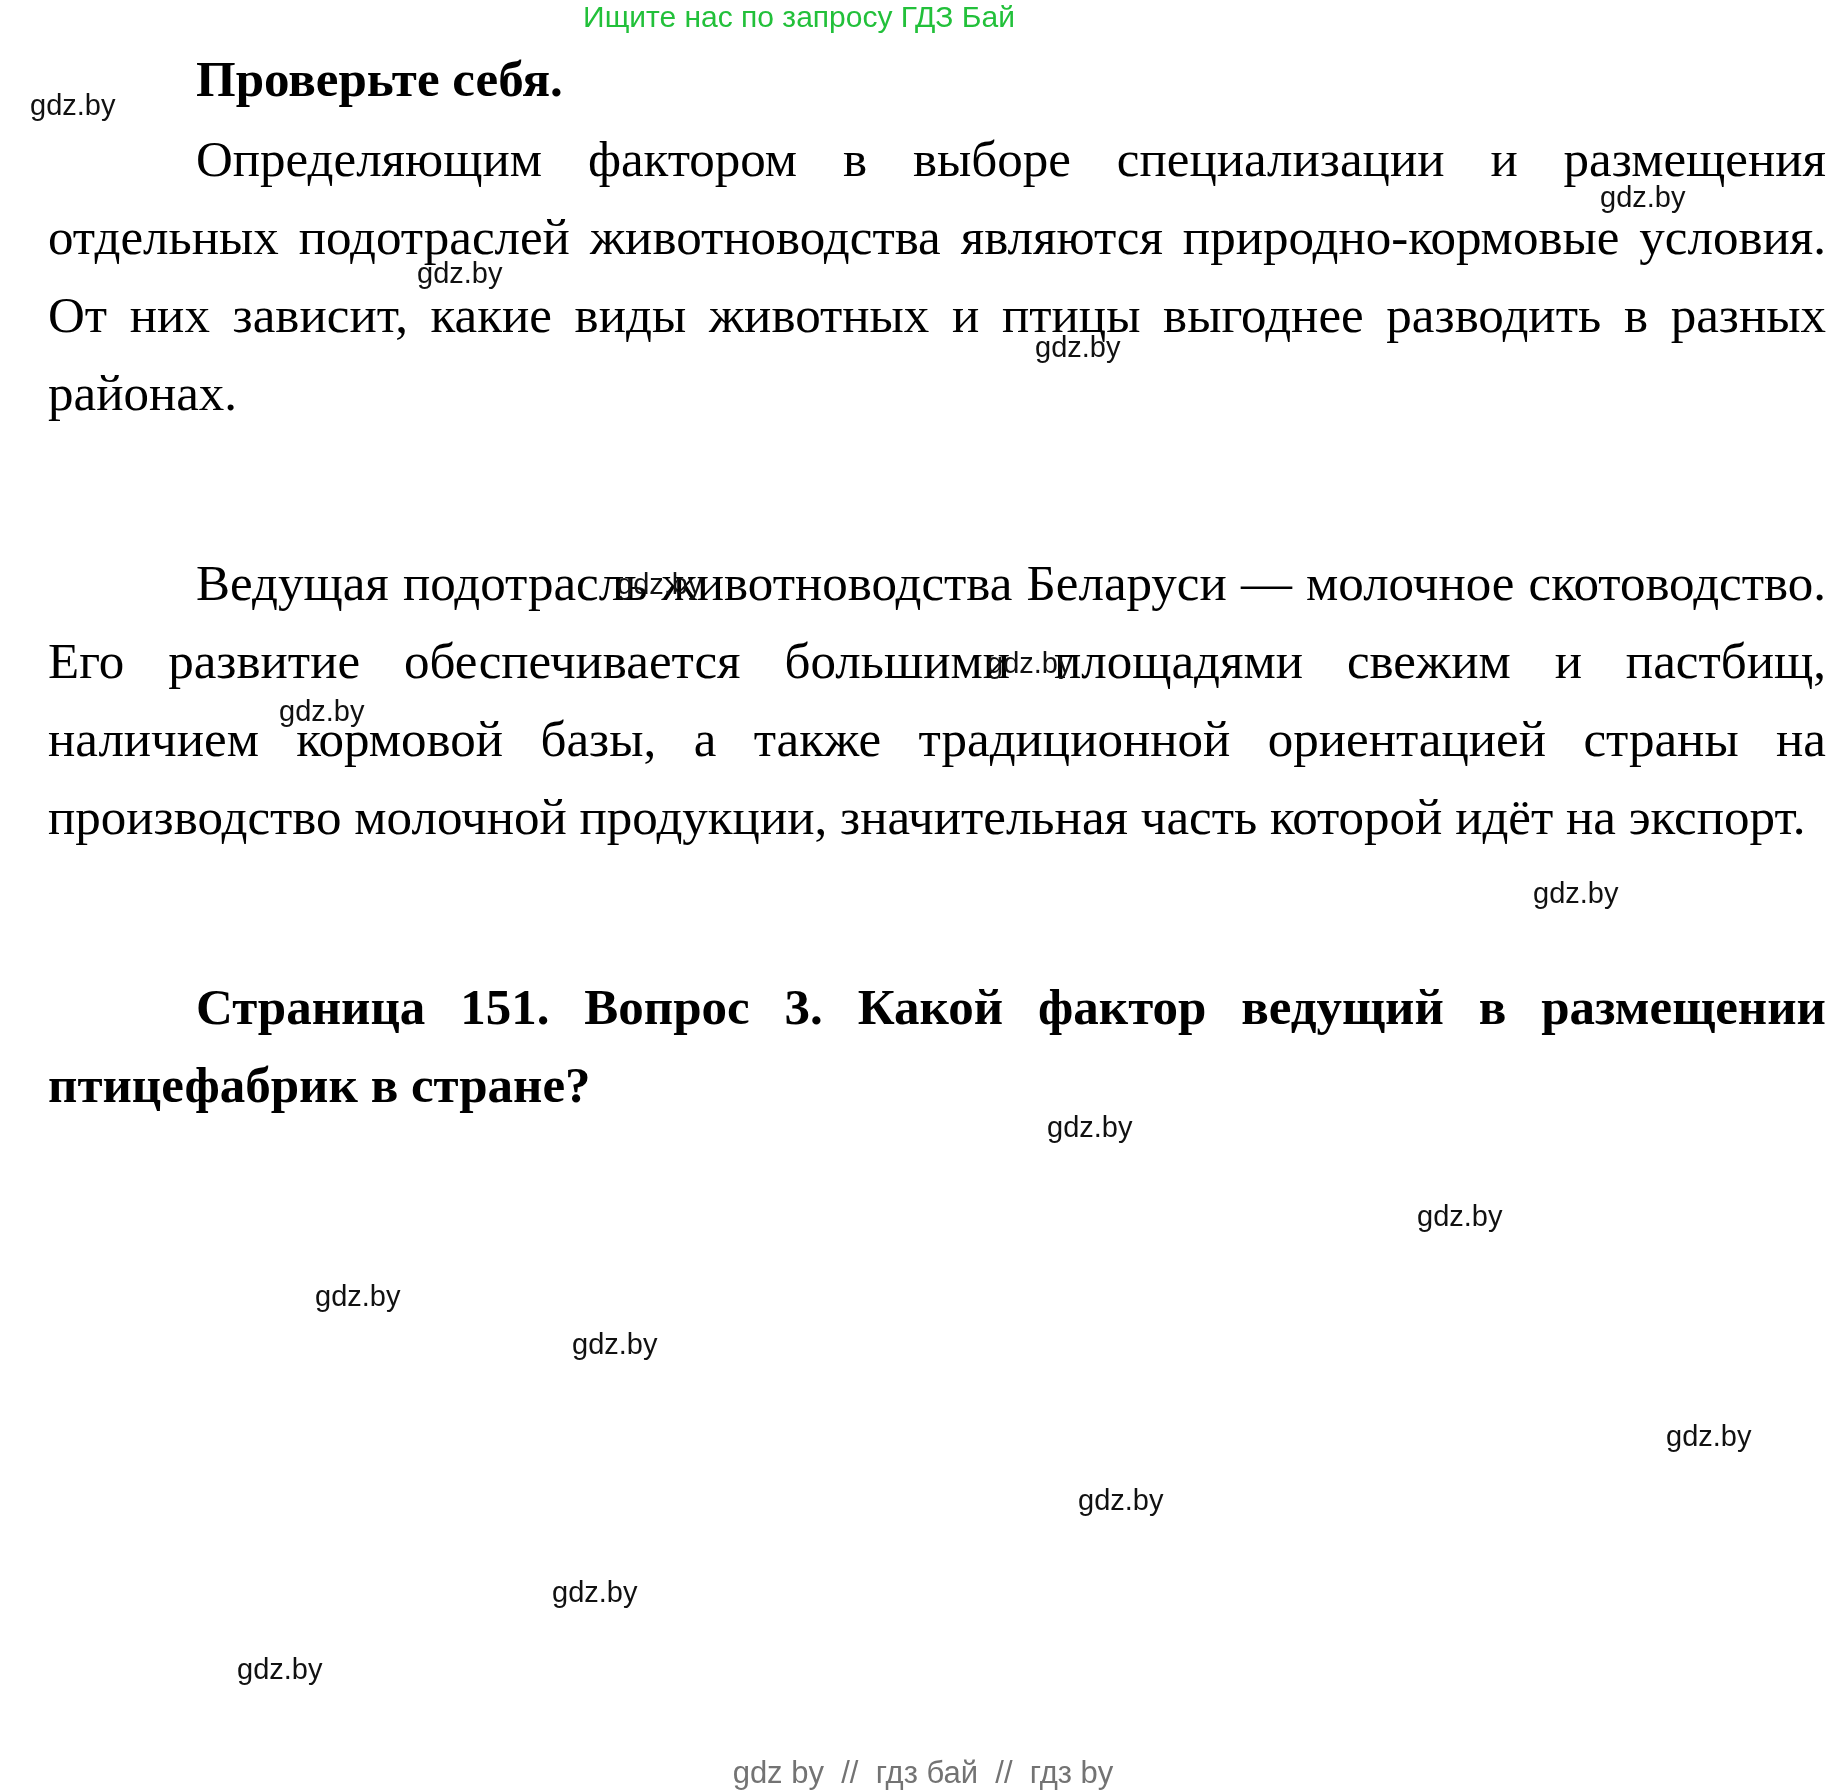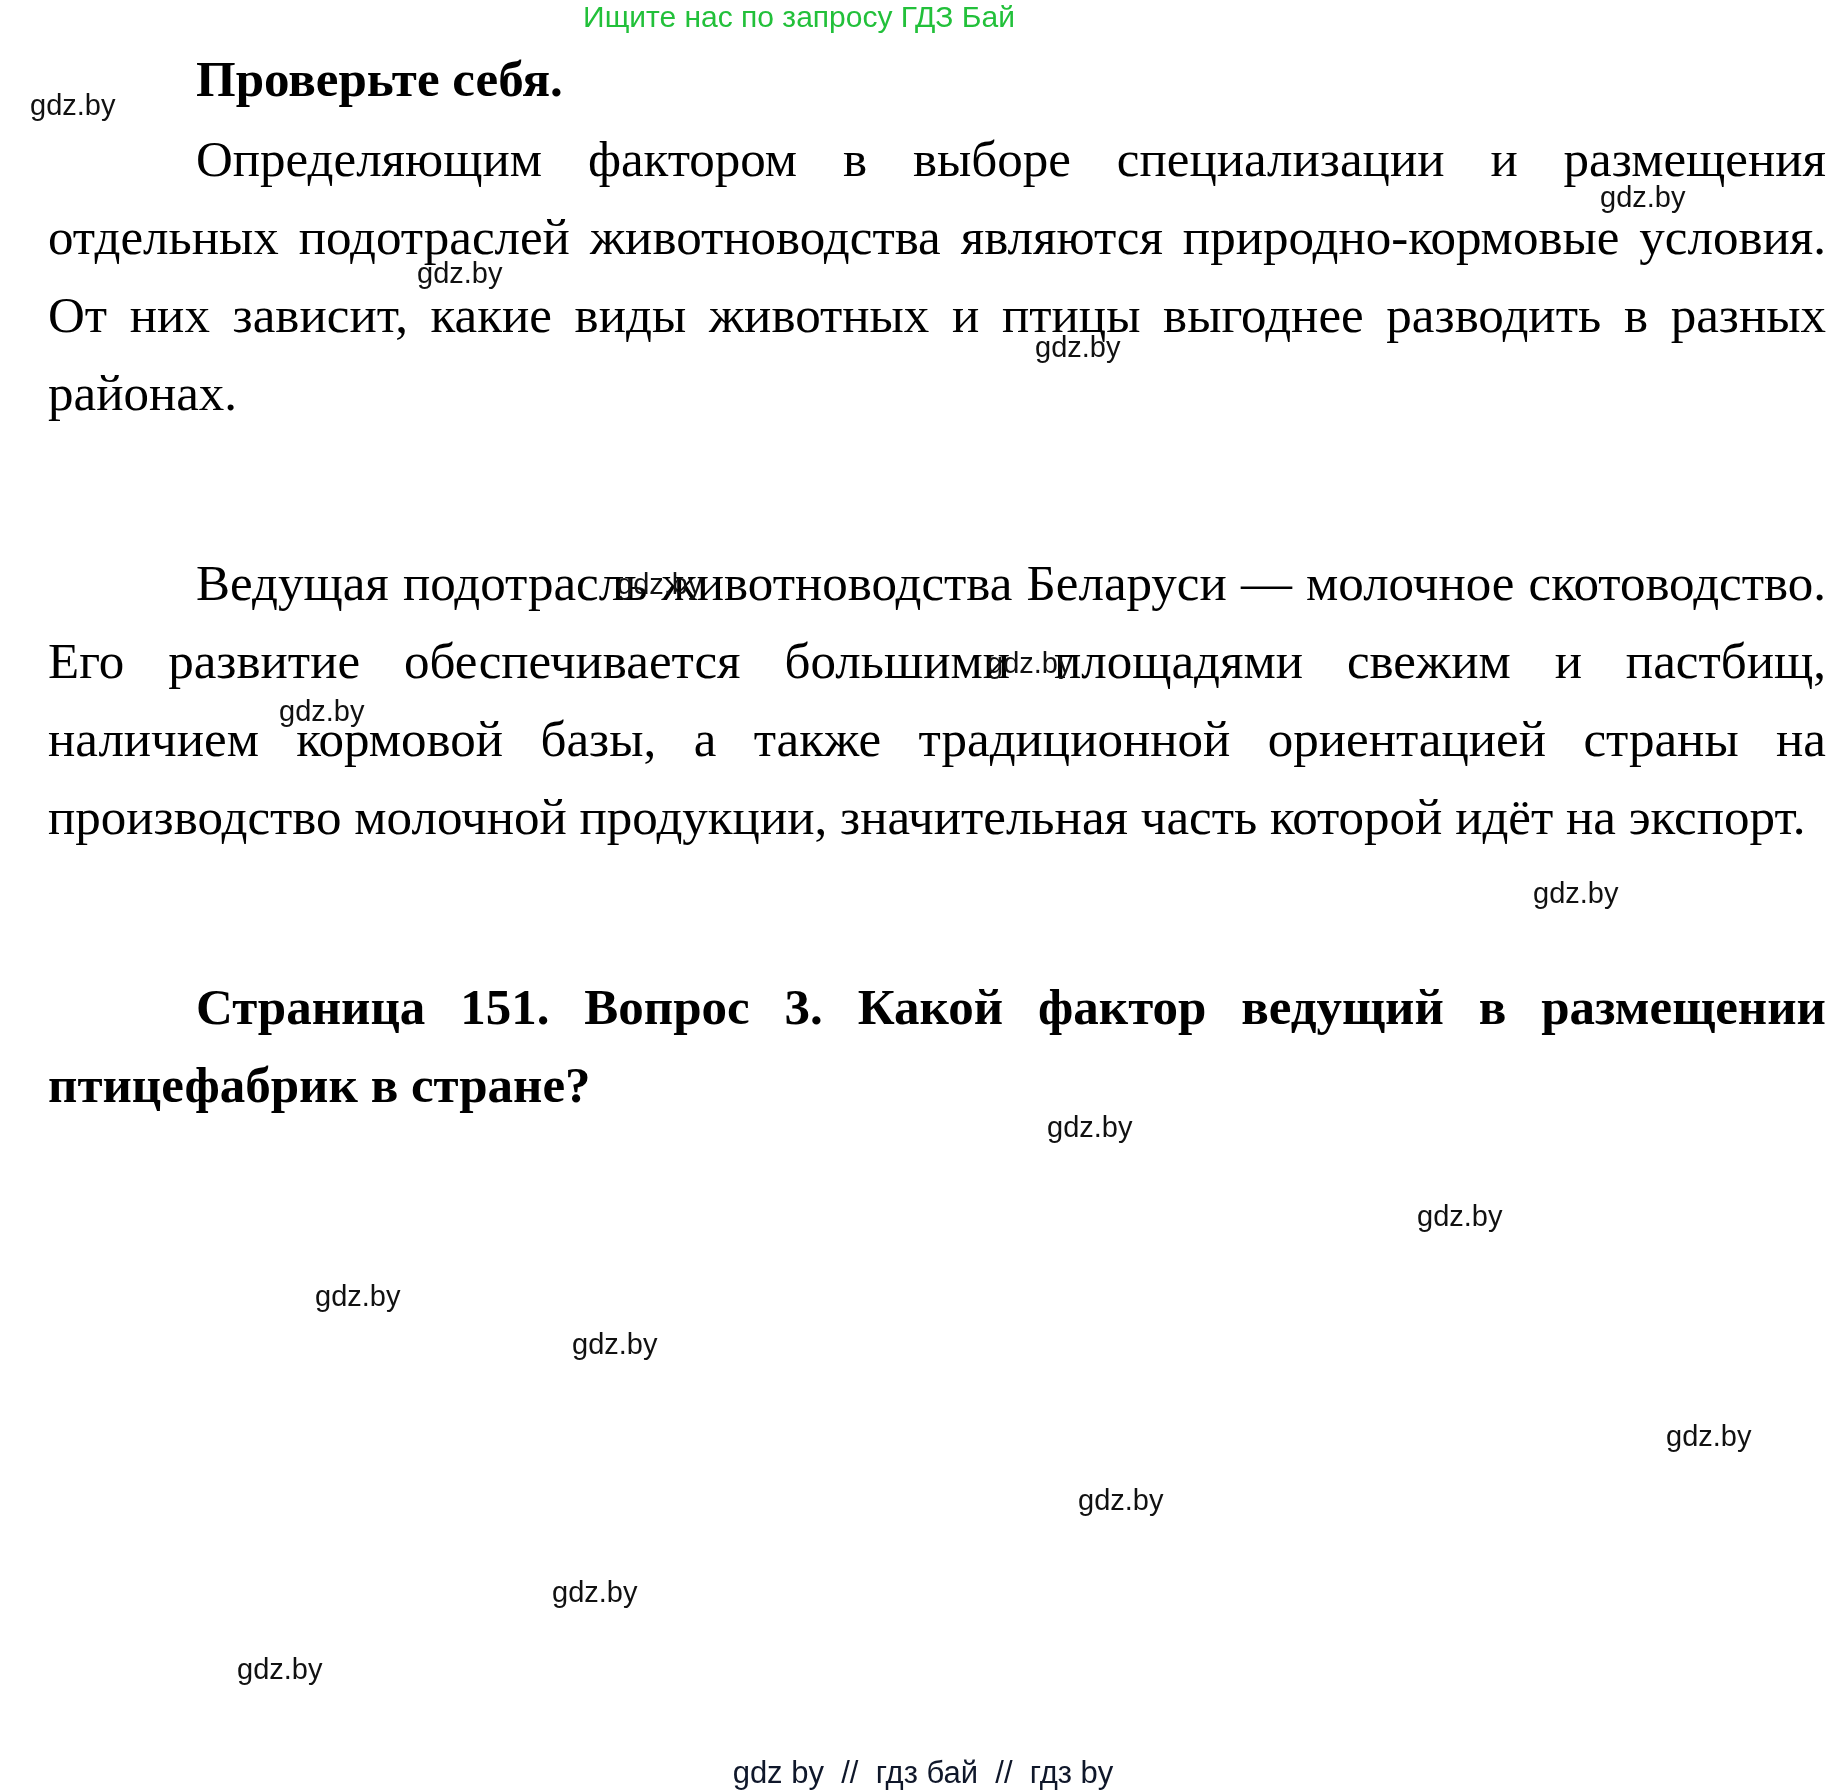--- a/index.html
+++ b/index.html
@@ -20,21 +20,21 @@
     .heading { font-weight: bold; }
     .title { font-weight: bold; font-size: 51px; line-height: 66px; margin: 0; padding-left: 148px; }
     .gap-small { height: 8px; }
     .gap-large { height: 112px; }
     .wm {
       position: absolute; font-family: "Liberation Sans", sans-serif;
       font-size: 29px; color: #111; line-height: 32px; white-space: nowrap;
     }
     .footer {
       position: absolute; left: 0; width: 1846px; top: 1756px;
-      text-align: center; color: #0f172a;
+      text-align: center; color: #737373;
       font-family: "Liberation Sans", sans-serif; font-size: 31px; line-height: 34px;
       white-space: pre;
     }
   </style>
 </head>
 <body>
 
 <div class="top-note">Ищите нас по запросу ГДЗ Бай</div>
 
 <div class="page">

